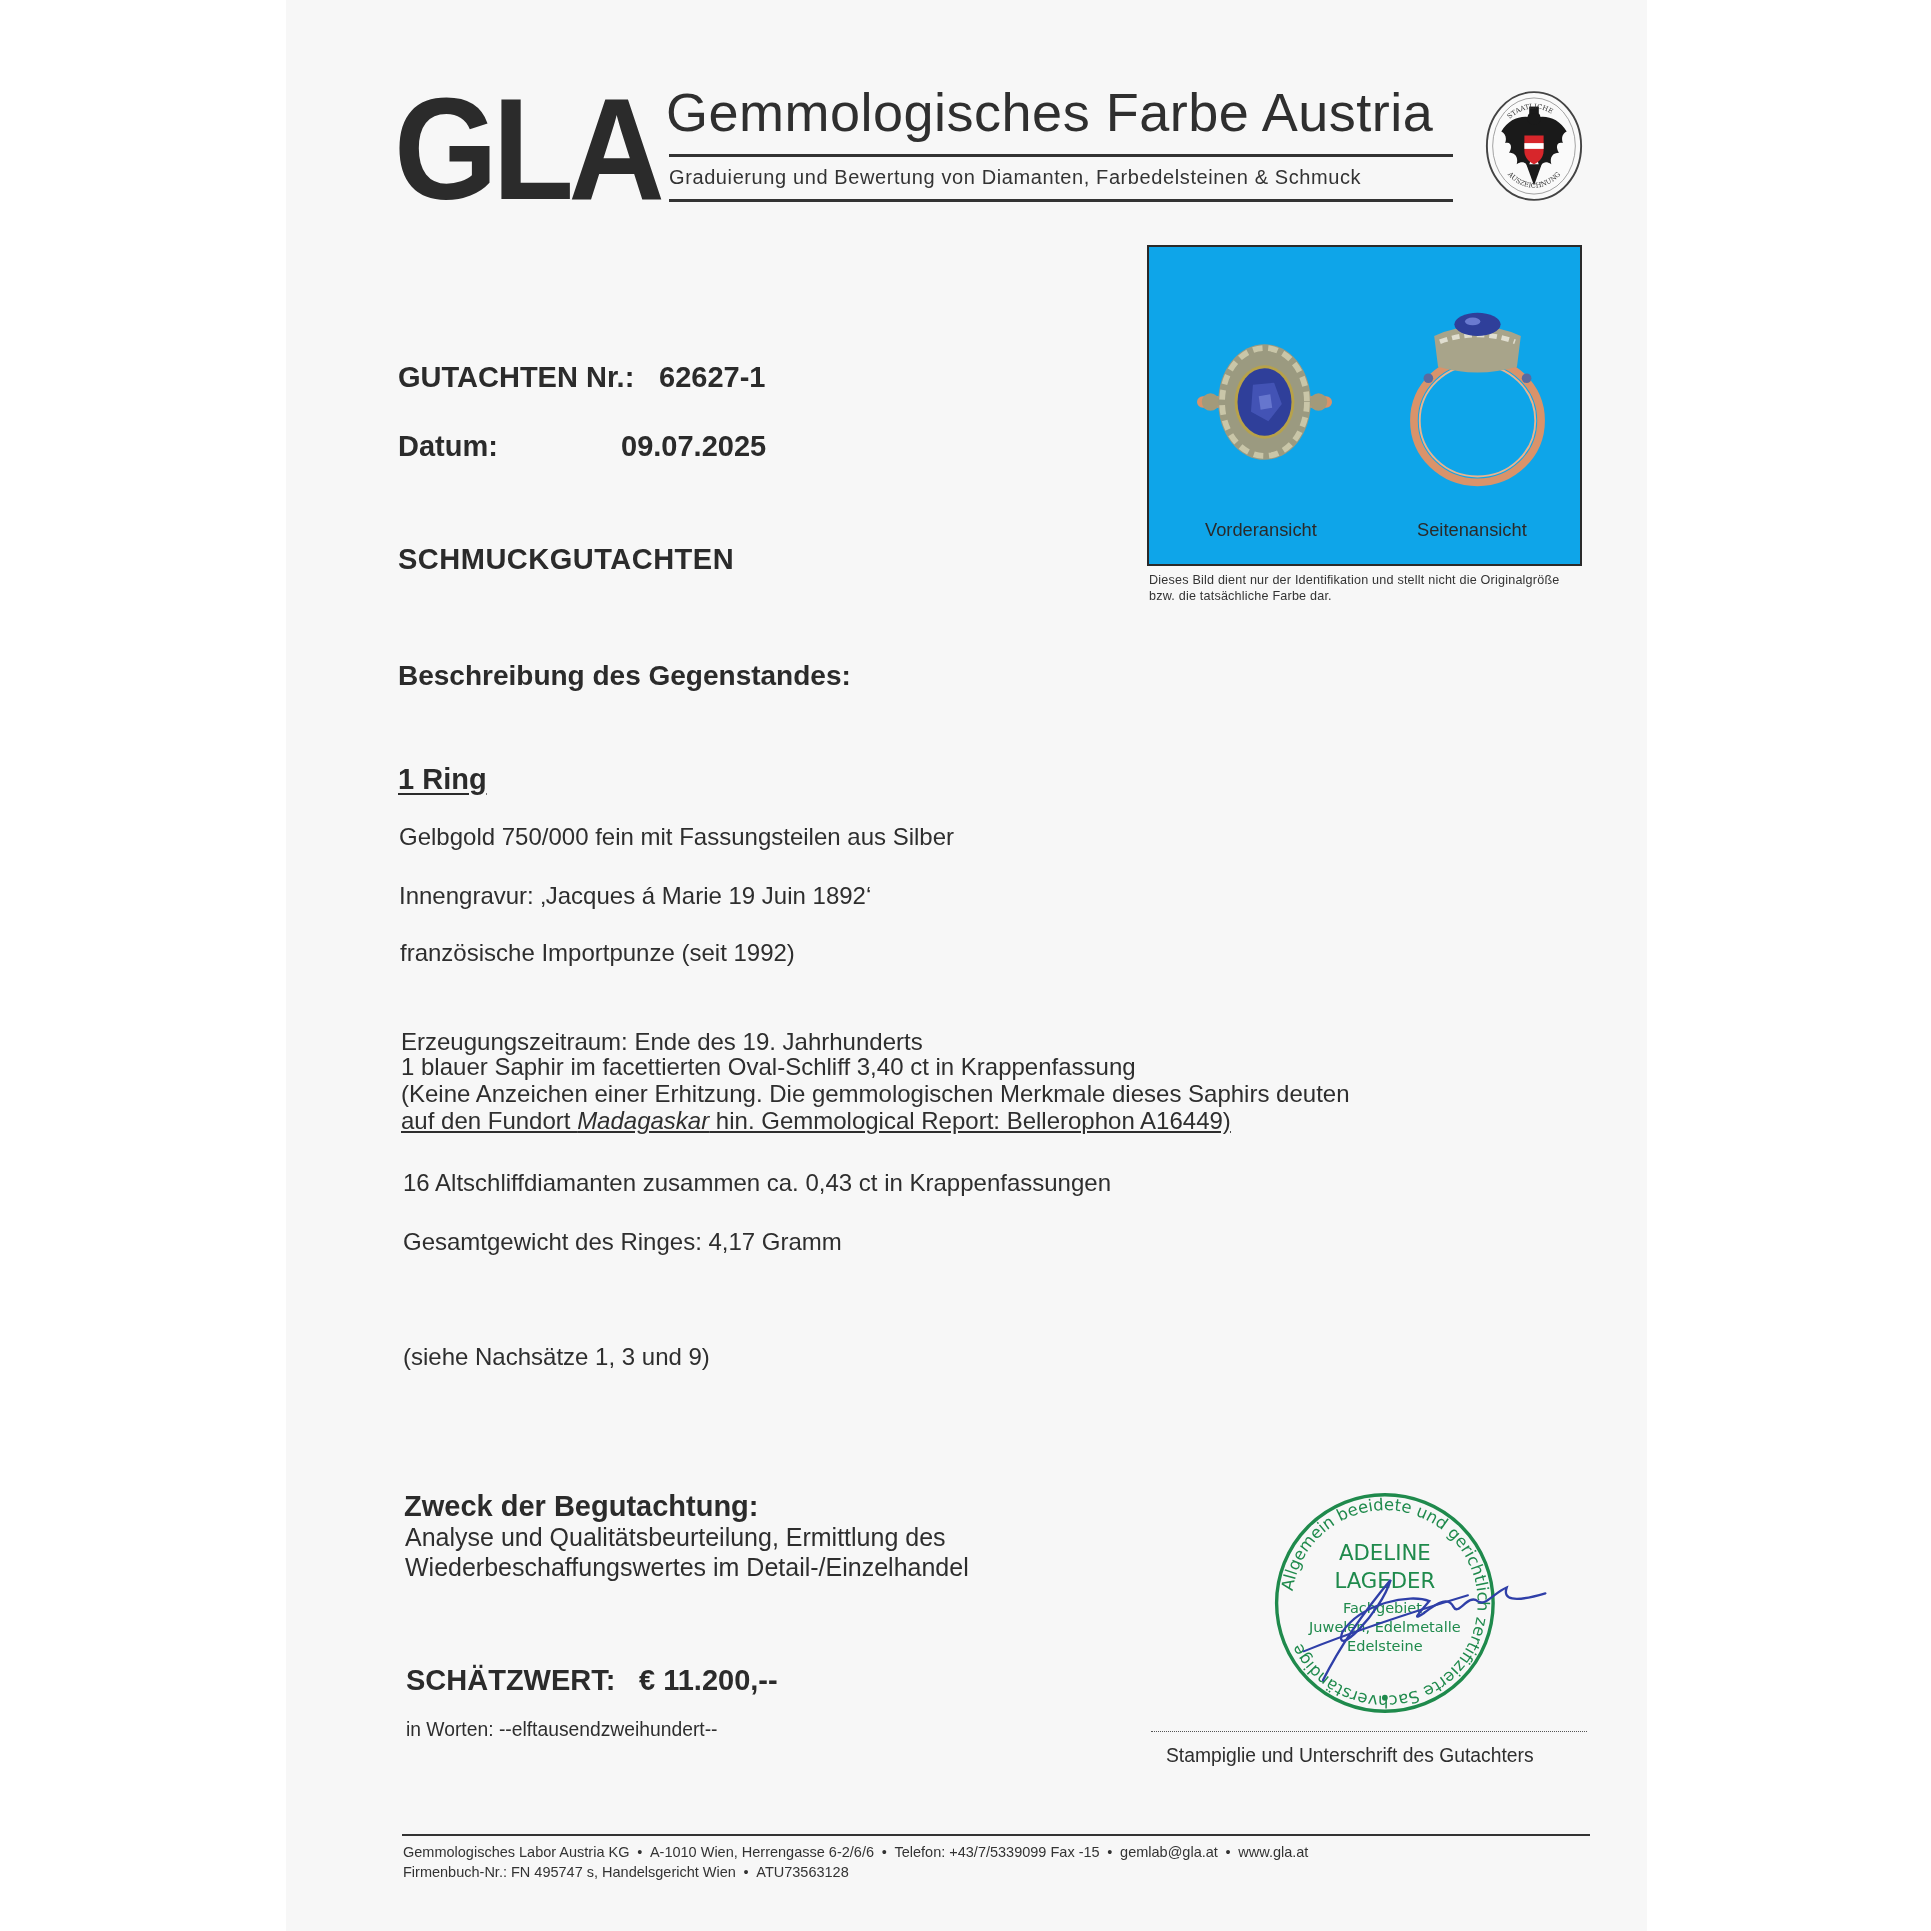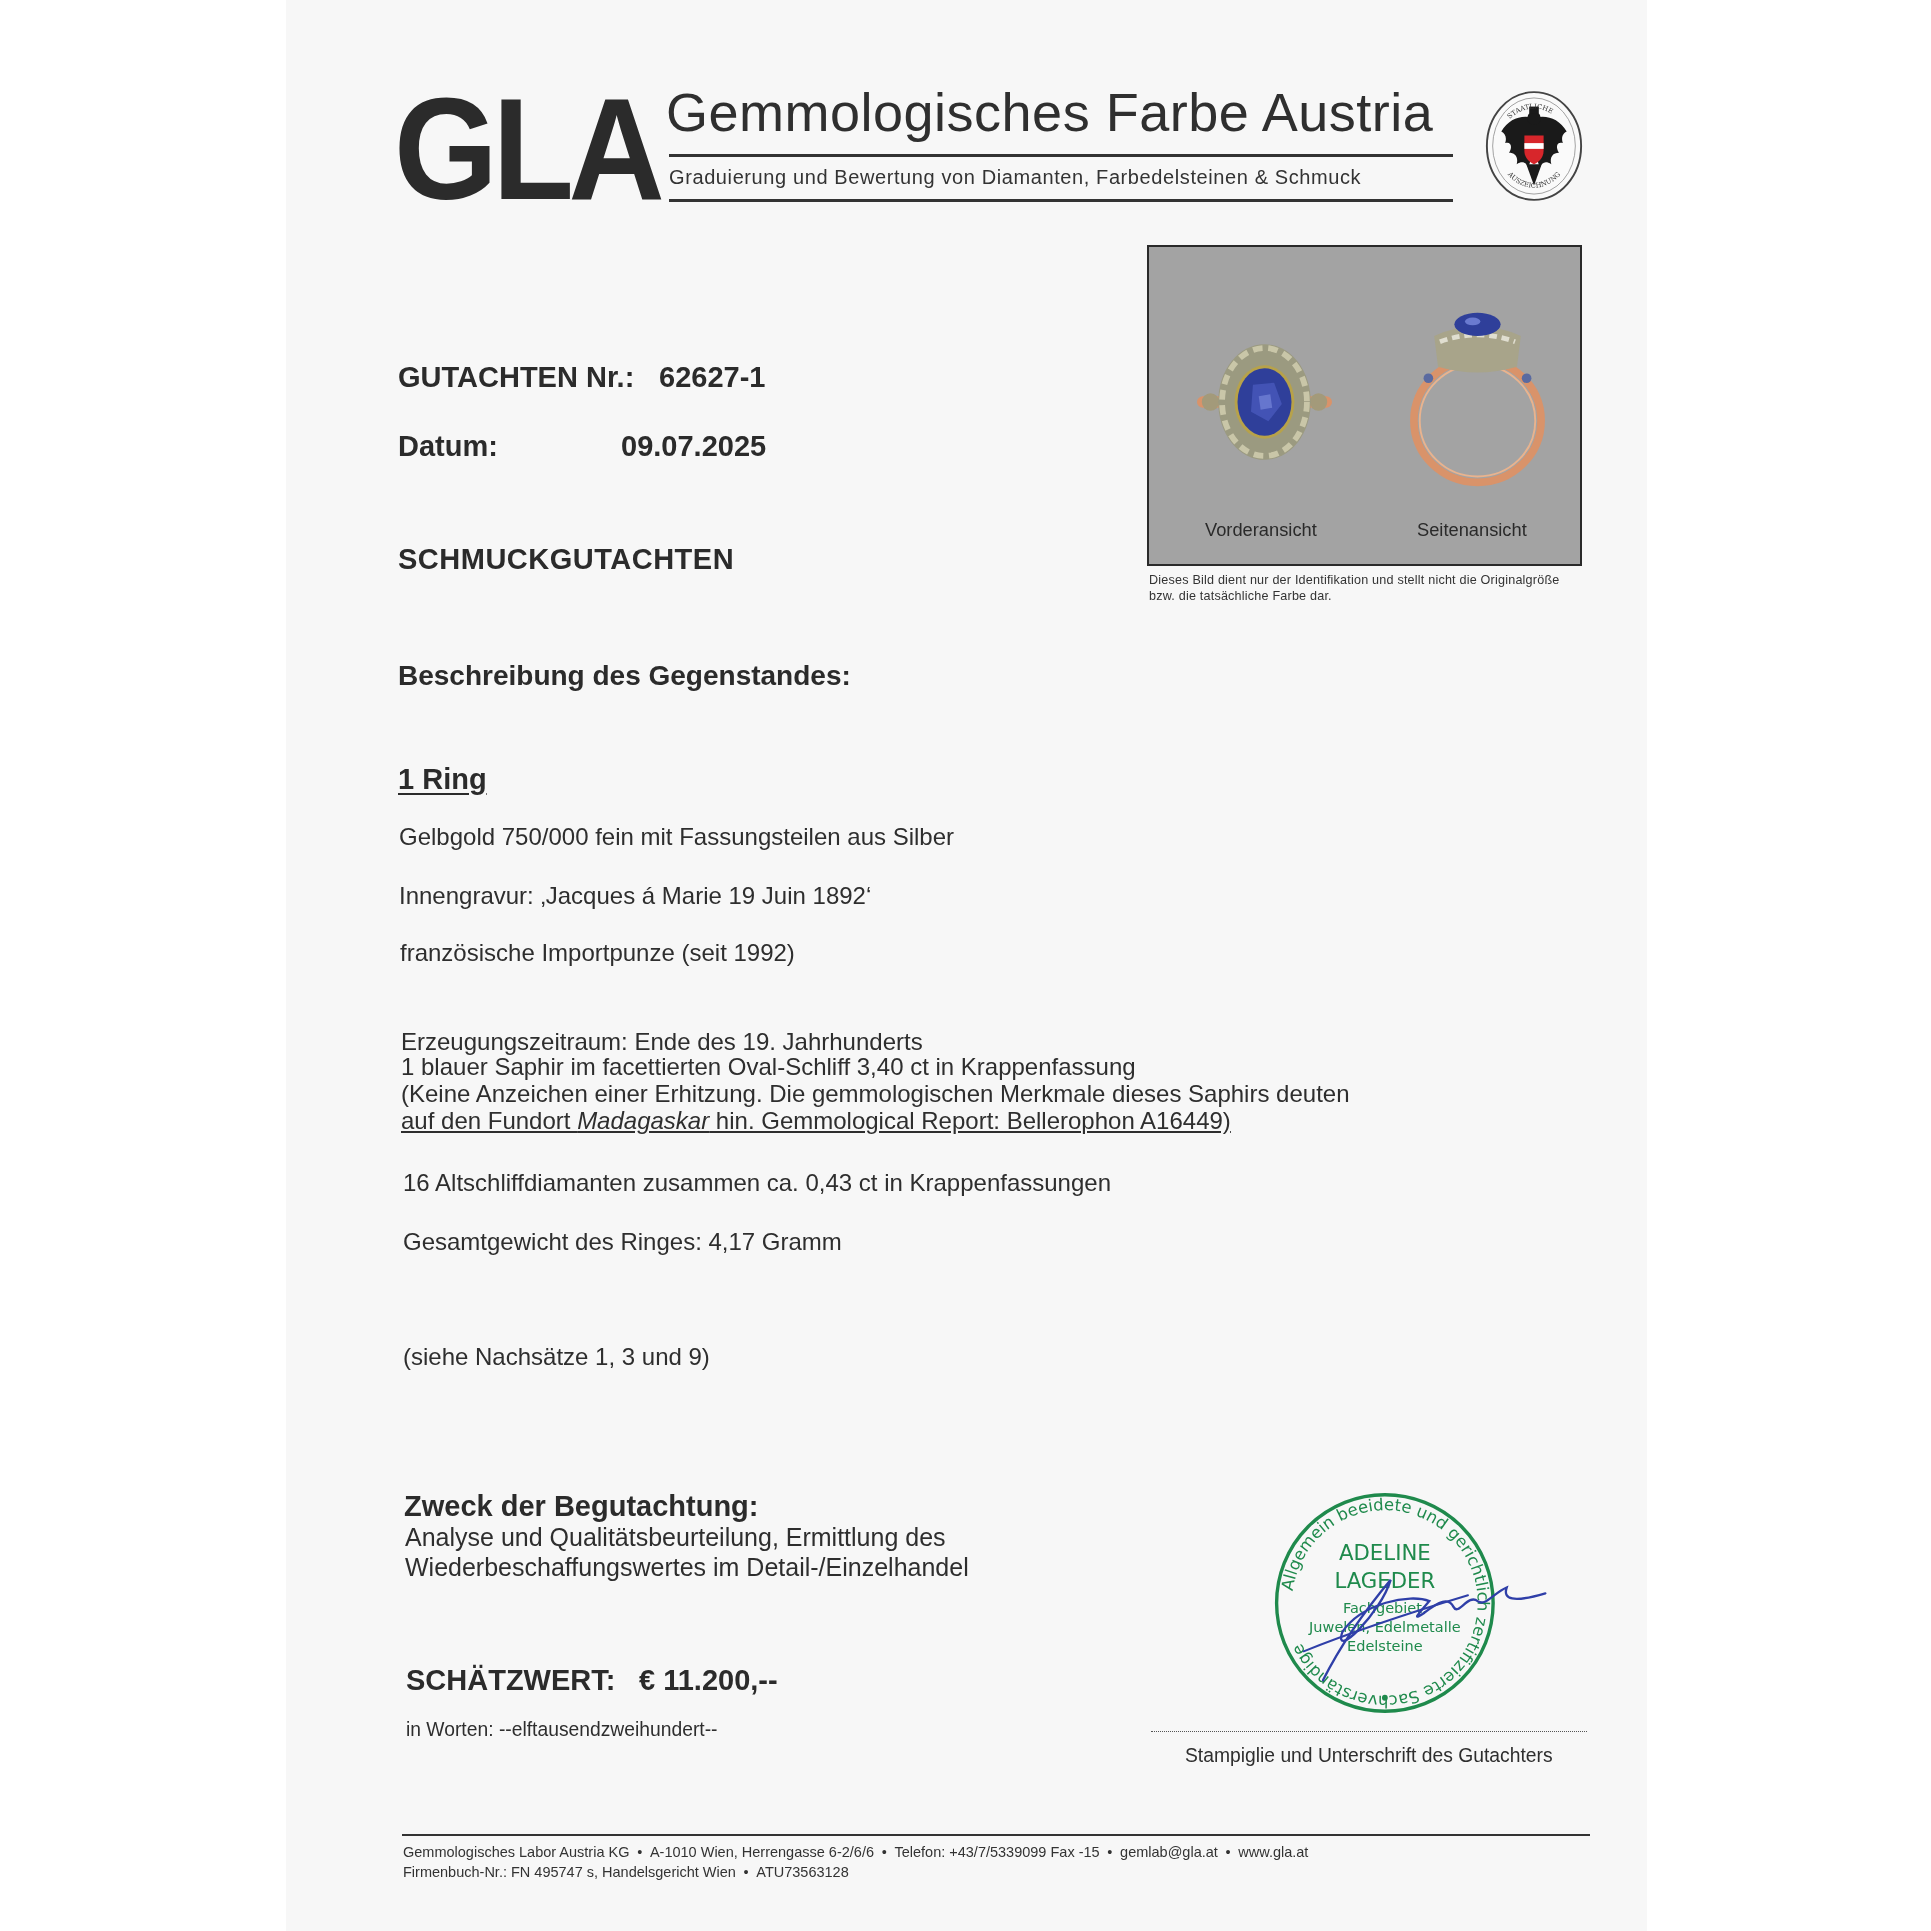--- a/index.html
+++ b/index.html
@@ -35,21 +35,21 @@
   .heading-bold { font-weight: bold; color: #2b2b2b; }
   .gut-nr-label { left: 398px; top: 361px; font-size: 29px; }
   .gut-nr-value { left: 659px; top: 361px; font-size: 29px; }
   .datum-label { left: 398px; top: 430px; font-size: 29px; }
   .datum-value { left: 621px; top: 430px; font-size: 29px; }
   .doc-type { left: 398px; top: 543px; font-size: 29px; letter-spacing: 0.5px; }
 
   
   .img-box {
     left: 1147px; top: 245px; width: 431px; height: 317px; border: 2.9px solid #2a2a2a;
-    background: #a3a3a3;
+    background: #0ea5e9;
   }
   .img-cap { font-size: 18.3px; color: #2a2a2a; top: 272px; }
   .img-cap-front { left: 56px; }
   .img-cap-side { left: 268px; }
   .img-note { left: 1149px; top: 572px; font-size: 12.6px; color: #333; line-height: 16.4px; width: 425px; letter-spacing: 0.2px;}
 
   
   .section-h { font-size: 28px; font-weight: bold; color: #2b2b2b; }
   .desc-h { left: 398px; top: 660px; }
   .item-title { left: 398px; top: 763px; font-size: 29px; font-weight: bold; text-decoration: underline; text-underline-offset: 3.9px; color:#2b2b2b; }
@@ -72,21 +72,21 @@
   .purpose-2 { left: 405px; top: 1553px; font-size: 25px; }
 
   
   .value-label { left: 406px; top: 1664px; font-size: 29px; font-weight: bold; color:#2b2b2b; }
   .value-amount { left: 639px; top: 1664px; font-size: 29px; font-weight: bold; color:#2b2b2b; }
   .value-words { left: 406px; top: 1719px; font-size: 19.3px; color:#2e2e2e; }
 
   
   .stamp { left: 1265px; top: 1487px; width: 290px; height: 232px; }
   .sig-rule { left: 1151px; top: 1731px; width: 436px; border-top: 1.9px dotted #555; }
-  .sig-label { left: 1166px; top: 1745px; font-size: 19.3px; color: #2e2e2e; margin-left: 19px; }
+  .sig-label { left: 1166px; top: 1745px; font-size: 19.3px; color: #2e2e2e; }
 
   
   .foot-rule { left: 402px; top: 1834px; width: 1188px; height: 1.9px; background: #333; }
   .foot-1 { left: 403px; top: 1844px; font-size: 14.5px; color:#333; white-space: nowrap; }
   .foot-2 { left: 403px; top: 1864px; font-size: 14.5px; color:#333; white-space: nowrap; }
   .dot-sep { margin: 0 7.7px; }
 </style>
 </head>
 <body>
 

